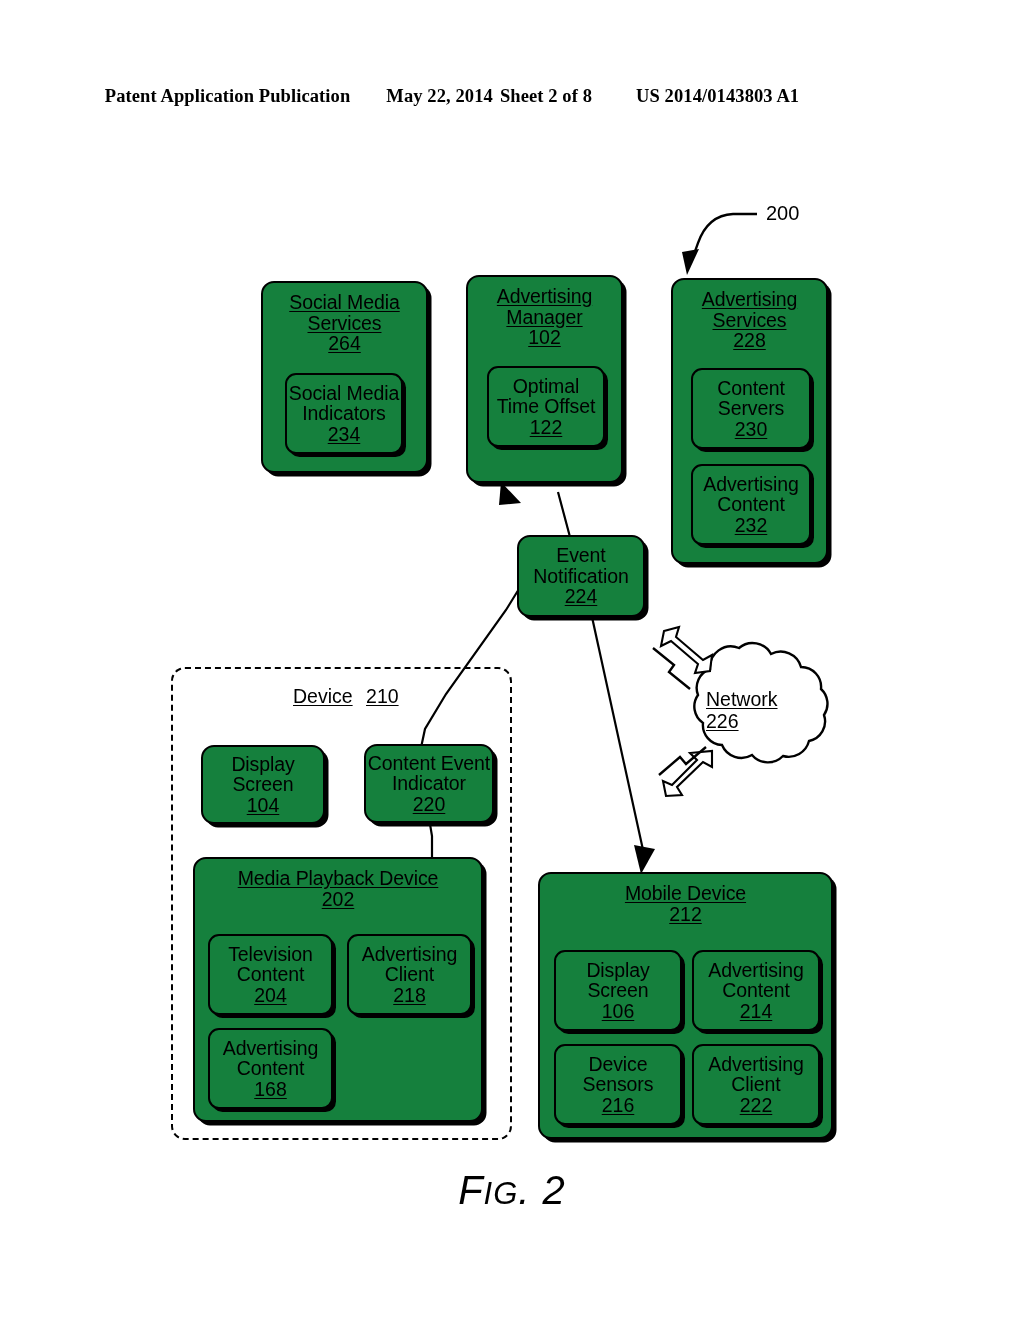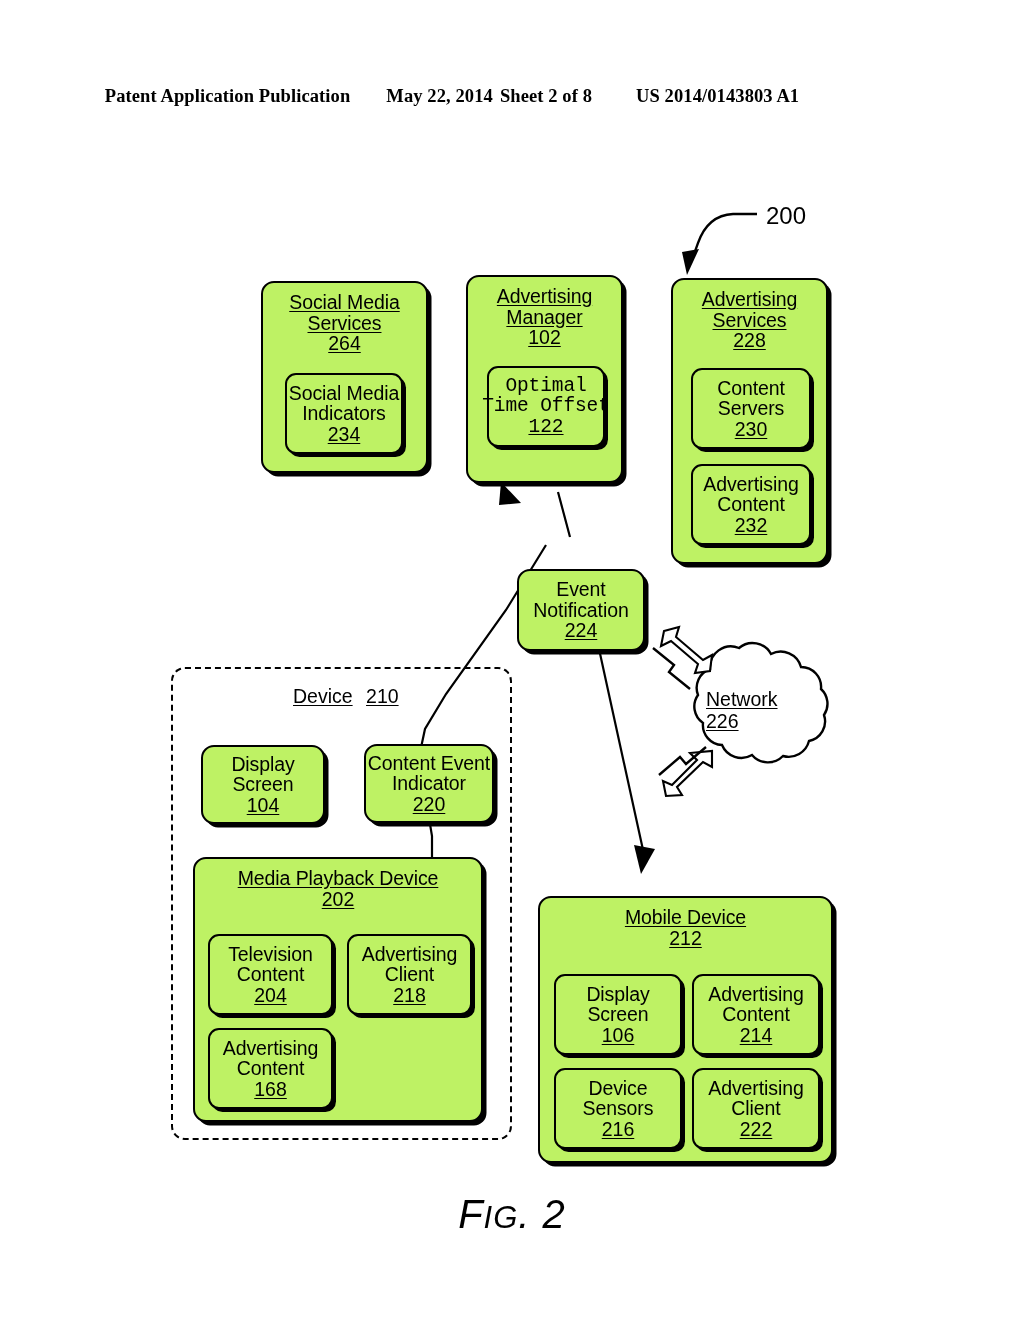--- a/index.html
+++ b/index.html
@@ -33,21 +33,21 @@
   .figure-canvas{
     position:absolute;
     left:0;top:0;width:1024px;height:1320px;
   }
   .svg-layer{position:absolute;left:0;top:0;width:1024px;height:1320px;}
 
   
   .node{
     position:absolute;
     box-sizing:border-box;
-    background:#bef264;
+    background:#15803d;
     border:2.4px solid #000;
     border-radius:13px;
     box-shadow:4px 4px 0 -0.5px #000;
     text-align:center;
     display:flex;
     flex-direction:column;
     align-items:center;
     z-index:3;
   }
   .node.inner{
@@ -108,36 +108,35 @@
     font-size:19.5px;
     line-height:22px;
     z-index:4;
     white-space:nowrap;
   }
   .cloud-text .u{text-decoration:underline;text-underline-offset:2px;}
 
   
   .callout-200{
     position:absolute;
-    font-size:24px;
+    font-size:20px;
     z-index:4;
   }
 
   
   .fig-caption{
     position:absolute;
     left:0;width:1024px;
     top:1168px;
     text-align:center;
     font-family:"Liberation Sans", sans-serif;
     font-style:italic;
     font-weight:normal;
     font-size:40px;
     letter-spacing:1px;
-    margin-top:24px;
   }
   .fig-caption .small{font-size:31px;}
 </style>
 </head>
 <body>
 
 <div class="page-header">
   <span class="hd-pub">Patent Application Publication</span>
   <span class="hd-date">May 22, 2014</span>
   <span class="hd-sheet">Sheet 2 of 8</span>
@@ -217,21 +216,21 @@
     <div class="container-head">
       <div class="node-title">
         <span class="u">Advertising</span>
       </div>
       <div class="node-title">
         <span class="u">Manager</span>
       </div>
       <div class="node-num">102</div>
     </div>
 
-    <div class="node inner" style="left:19px;top:89px;width:118px;height:81px;font-family:Liberation Mono, monospace;">
+    <div class="node inner" style="left:19px;top:89px;width:118px;height:81px;">
       <div class="leaf-body">
         <div class="node-title">Optimal</div>
         <div class="node-title">Time Offset</div>
         <div class="node-num">122</div>
       </div>
     </div>
   </div>
 
   <div class="node" style="left:671px;top:278px;width:157px;height:286px;">
     <div class="container-head">
@@ -254,21 +253,21 @@
 
     <div class="node inner" style="left:18px;top:184px;width:120px;height:81px;">
       <div class="leaf-body">
         <div class="node-title">Advertising</div>
         <div class="node-title">Content</div>
         <div class="node-num">232</div>
       </div>
     </div>
   </div>
 
-  <div class="node" style="left:517px;top:535px;width:128px;height:82px;margin-top:34px;">
+  <div class="node" style="left:517px;top:535px;width:128px;height:82px;">
     <div class="leaf-body">
       <div class="node-title">Event</div>
       <div class="node-title">Notification</div>
       <div class="node-num">224</div>
     </div>
   </div>
 
   <div class="cloud-text" style="left:706px;top:688px;width:118px;">
     <div><span class="u">Network</span></div>
     <div><span class="u">226</span></div>
@@ -324,21 +323,21 @@
     <div class="node inner" style="left:13px;top:169px;width:125px;height:81px;">
       <div class="leaf-body">
         <div class="node-title">Advertising</div>
         <div class="node-title">Content</div>
         <div class="node-num">168</div>
       </div>
     </div>
 
   </div>
 
-  <div class="node" style="left:538px;top:872px;width:295px;height:267px;margin-top:24px;">
+  <div class="node" style="left:538px;top:872px;width:295px;height:267px;">
     <div class="container-head">
       <div class="node-title">
         <span class="u">Mobile Device</span>
       </div>
       <div class="node-num">212</div>
     </div>
 
     <div class="node inner" style="left:14px;top:76px;width:128px;height:81px;">
       <div class="leaf-body">
         <div class="node-title">Display</div>

